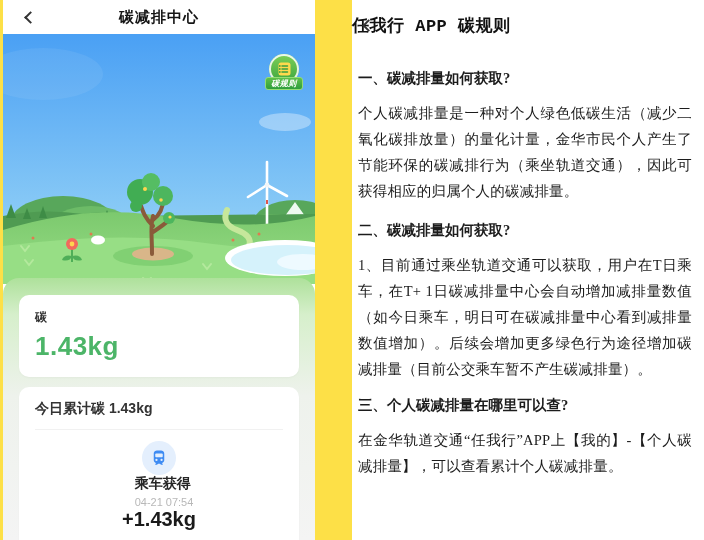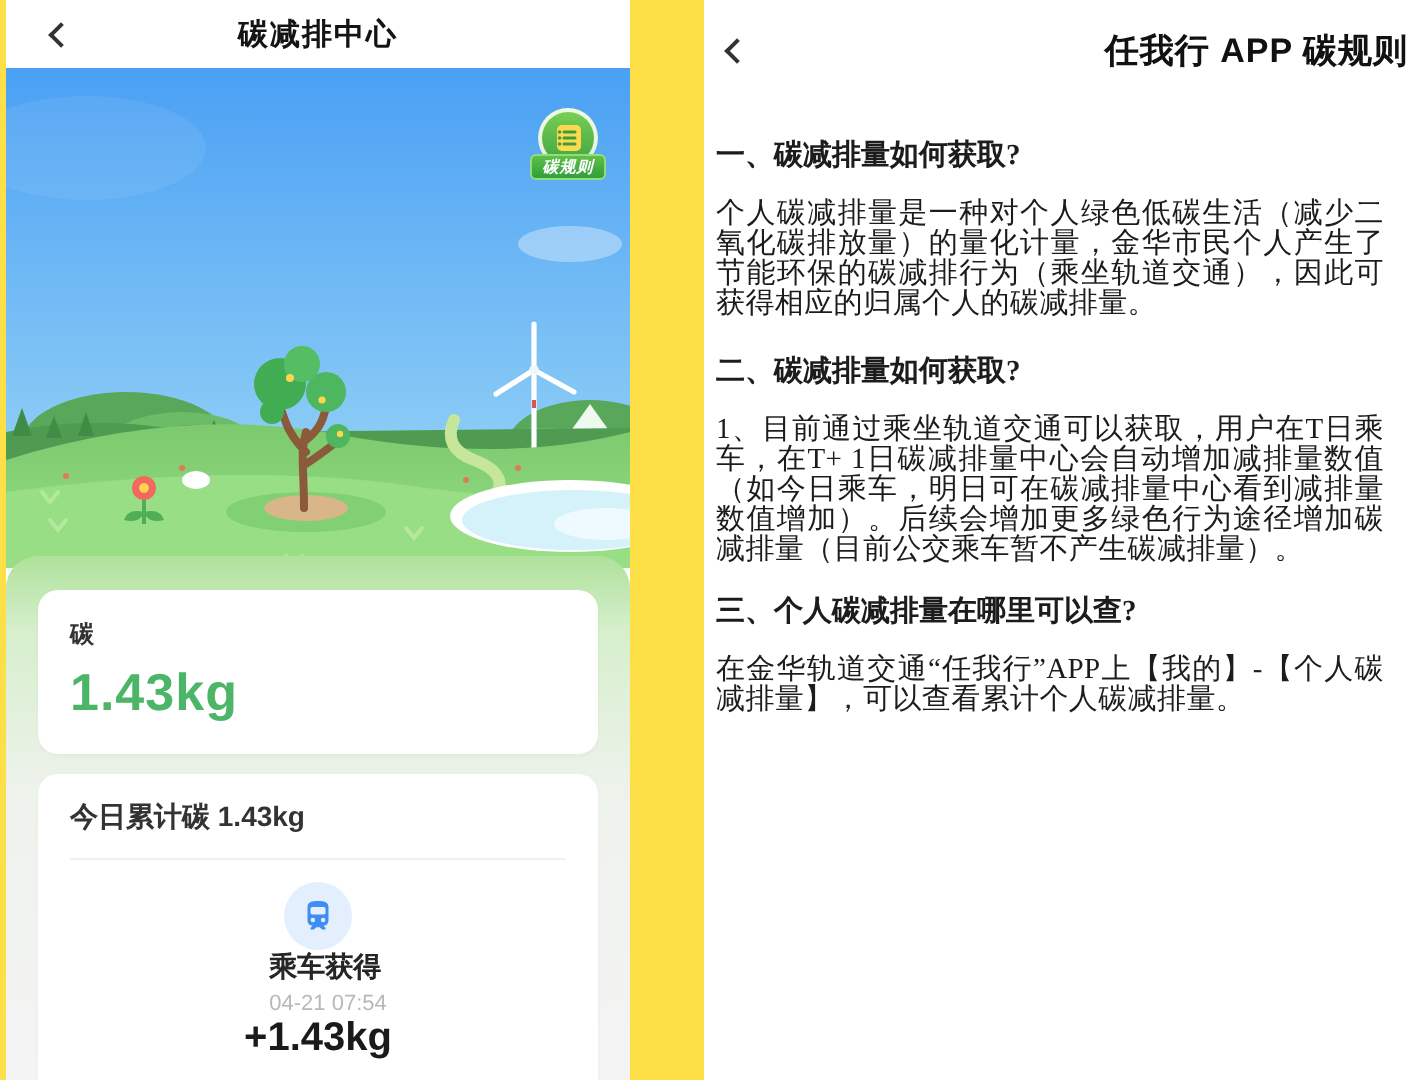--- a/index.html
+++ b/index.html
@@ -41,27 +41,27 @@
   .ride-item { display:flex; align-items:center; padding:11px 16px;flex-direction:column; }
   .ride-icon-circle { width:34px; height:34px; border-radius:50%; background:#e4effd; display:flex; align-items:center; justify-content:center; flex:none; }
   .ride-texts { margin-left:10px; flex:1; }
   .ride-title { font-size:14px; font-weight:600; color:#262626; }
   .ride-time { font-size:11px; color:#b8b8b8; margin-top:3px; }
   .ride-value { font-size:20px; font-weight:bold; color:#1a1a1a; }
   .more-row { padding:11px 0 12px; text-align:center; font-size:11px; color:#b5b5b5; cursor:pointer; }
 
   
   .right-screen { position:absolute; left:352px; top:0; width:352px; height:540px; background:#fff; }
-  .r-header { position:relative; height:34px; margin-top:8px; display:flex; align-items:center; justify-content:flex-end; }
+  .r-header { position:relative; height:34px; margin-top:8px; display:flex; align-items:center; justify-content:flex-start;font-family:Liberation Mono, monospace; }
   .r-title { font-size:17px; font-weight:bold; color:#111; letter-spacing:0.5px; }
   .r-back { position:absolute; left:2px; top:0; width:28px; height:34px; display:flex; align-items:center; justify-content:center; cursor:pointer; }
   .r-content { padding:26px 12px 0 6px; font-family:"Liberation Serif", serif; color:#1c1c1c; }
   .r-content h3 { font-size:14.5px; font-weight:600; margin:0 0 12px; line-height:20px; }
   .r-content h3.gap { margin-top:16px; }
-  .r-content p { font-size:14.5px; line-height:15px; margin:0 0 13px; text-align:justify; letter-spacing:0.2px; }
+  .r-content p { font-size:14.5px; line-height:26px; margin:0 0 13px; text-align:justify; letter-spacing:0.2px; }
 </style>
 </head>
 <body>
 
 <div class="stage">
 
   <div class="left-screen">
 
     <div class="l-header">
       <div class="back-btn">

